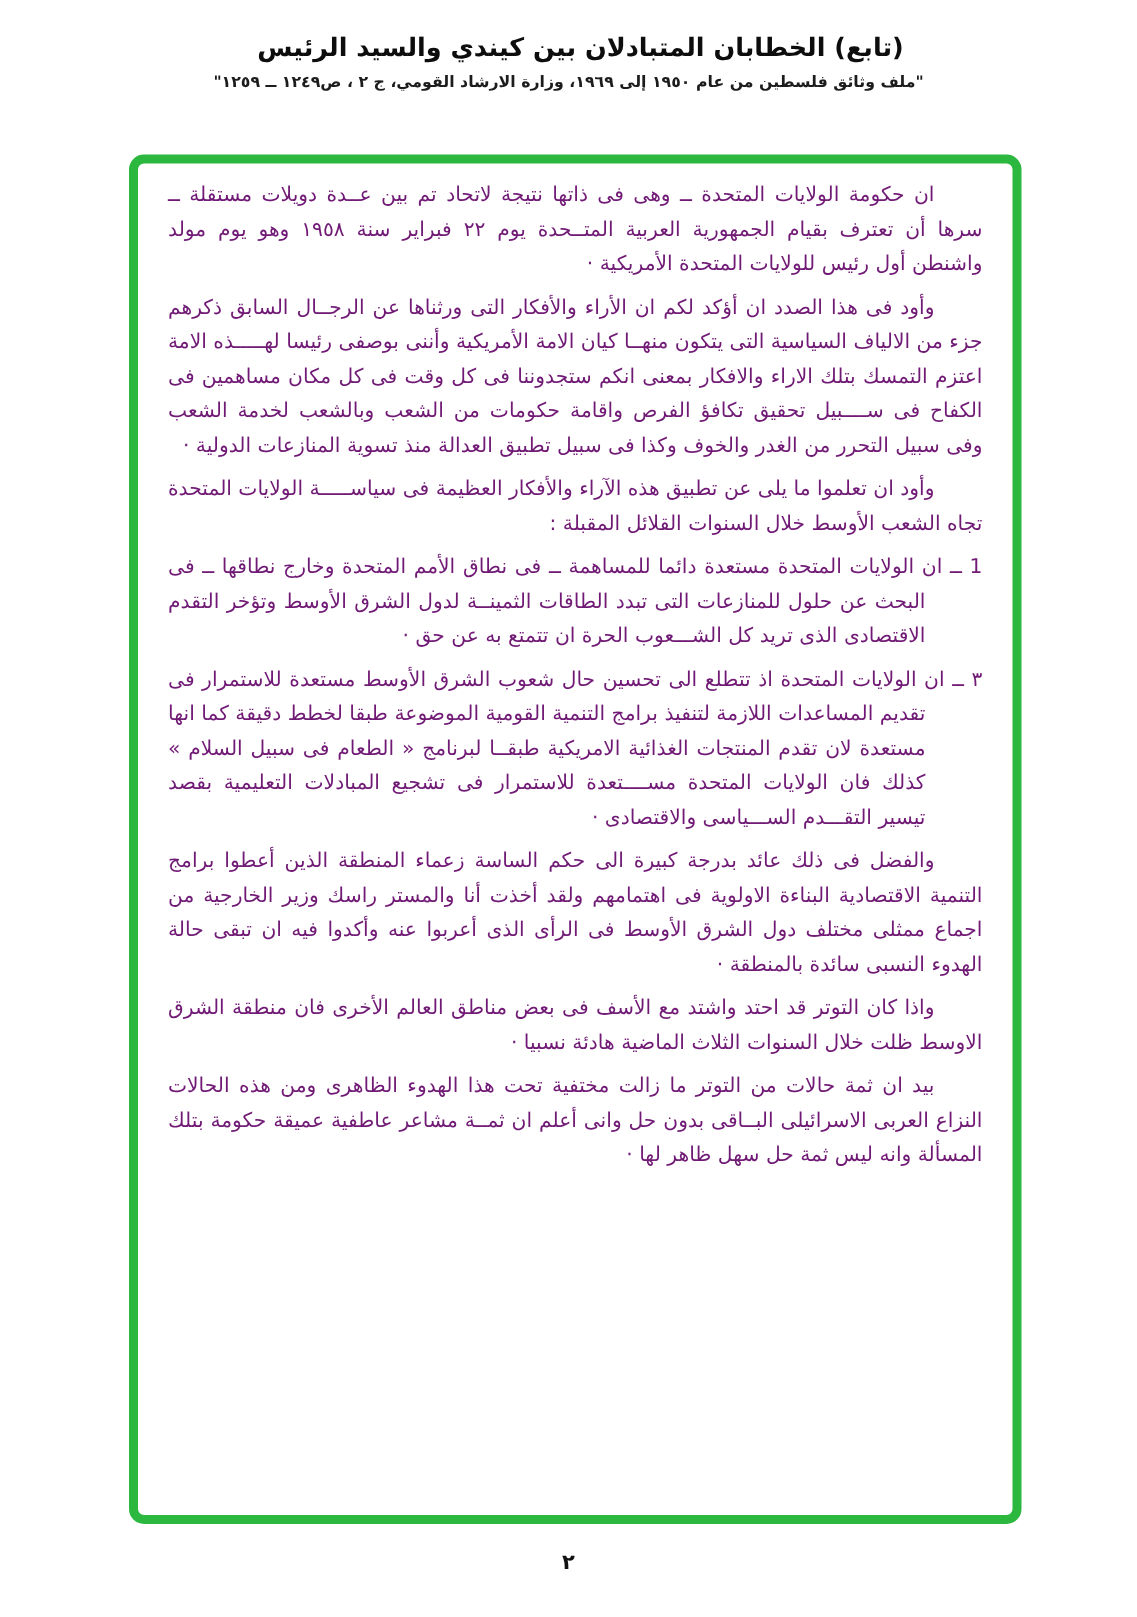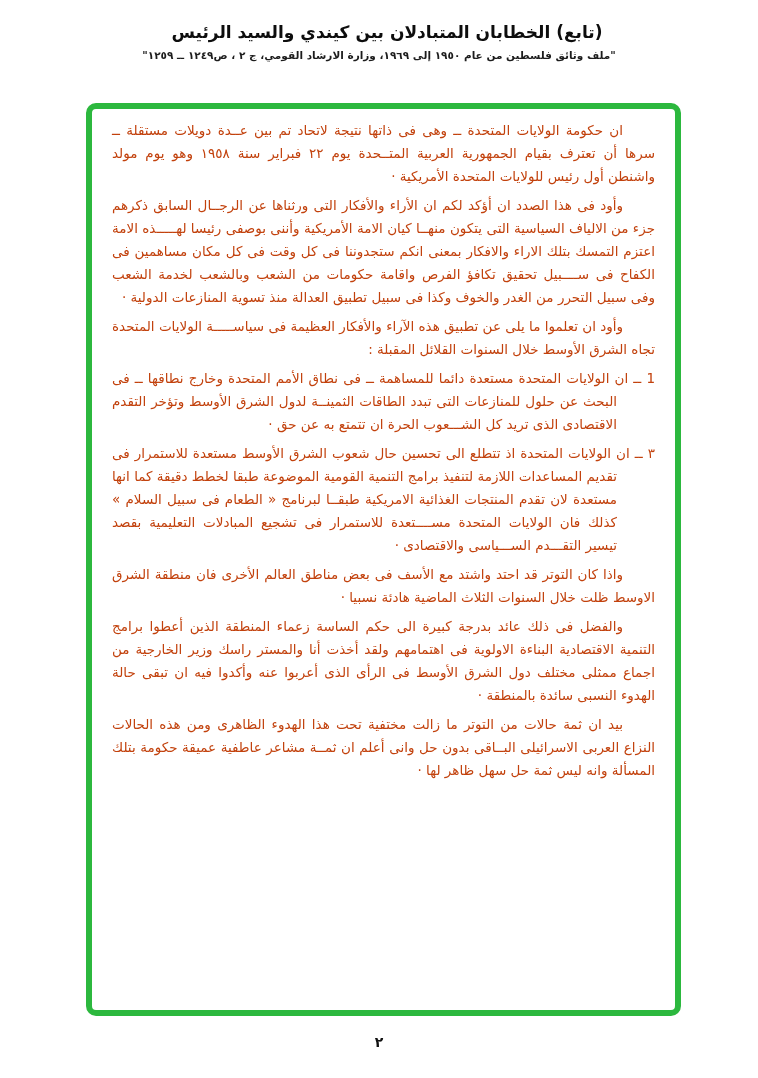--- a/index.html
+++ b/index.html
@@ -47,21 +47,21 @@
     border: 6px solid #2cb83e;
     border-radius: 10px;
     padding: 10px 20px 0 20px;
     background: #ffffff;
   }
   .green-box p {
     margin: 0 0 6px 0;
     font-size: 13.5px;
     line-height: 23px;
     text-align: justify;
-    color: #c2410c;
+    color: #701a75;
   }
   .para {
     text-indent: 32px;
   }
   .item {
     padding-right: 38px;
     text-indent: -38px;
   }
   .page-number {
     position: absolute;
@@ -80,25 +80,25 @@
 <div class="page">
 
   <div class="header">
     <div class="doc-title">(تابع) الخطابان المتبادلان بين كيندي والسيد الرئيس</div>
     <div class="doc-source">"ملف وثائق فلسطين من عام ١٩٥٠ إلى ١٩٦٩، وزارة الارشاد القومي، ج ٢ ، ص١٢٤٩ ــ ١٢٥٩"</div>
   </div>
 
   <div class="green-box">
     <p class="para">ان حكومة الولايات المتحدة ــ وهى فى ذاتها نتيجة لاتحاد تم بين عــدة دويلات مستقلة ــ سرها أن تعترف بقيام الجمهورية العربية المتــحدة يوم ٢٢ فبراير سنة ١٩٥٨ وهو يوم مولد واشنطن أول رئيس للولايات المتحدة الأمريكية ·</p>
     <p class="para">وأود فى هذا الصدد ان أؤكد لكم ان الأراء والأفكار التى ورثناها عن الرجــال السابق ذكرهم جزء من الالياف السياسية التى يتكون منهــا كيان الامة الأمريكية وأننى بوصفى رئيسا لهـــــذه الامة اعتزم التمسك بتلك الاراء والافكار بمعنى انكم ستجدوننا فى كل وقت فى كل مكان مساهمين فى الكفاح فى ســــبيل تحقيق تكافؤ الفرص واقامة حكومات من الشعب وبالشعب لخدمة الشعب وفى سبيل التحرر من الغدر والخوف وكذا فى سبيل تطبيق العدالة منذ تسوية المنازعات الدولية ·</p>
-    <p class="para">وأود ان تعلموا ما يلى عن تطبيق هذه الآراء والأفكار العظيمة فى سياســـــة الولايات المتحدة تجاه الشرق الأوسط خلال السنوات القلائل المقبلة :</p>
+    <p class="para">وأود ان تعلموا ما يلى عن تطبيق هذه الآراء والأفكار العظيمة فى سياســـــة الولايات المتحدة تجاه الشعب الأوسط خلال السنوات القلائل المقبلة :</p>
 
     <p class="item">1 ــ ان الولايات المتحدة مستعدة دائما للمساهمة ــ فى نطاق الأمم المتحدة وخارج نطاقها ــ فى البحث عن حلول للمنازعات التى تبدد الطاقات الثمينــة لدول الشرق الأوسط وتؤخر التقدم الاقتصادى الذى تريد كل الشـــعوب الحرة ان تتمتع به عن حق ·</p>
     <p class="item">٣ ــ ان الولايات المتحدة اذ تتطلع الى تحسين حال شعوب الشرق الأوسط مستعدة للاستمرار فى تقديم المساعدات اللازمة لتنفيذ برامج التنمية القومية الموضوعة طبقا لخطط دقيقة كما انها مستعدة لان تقدم المنتجات الغذائية الامريكية طبقــا لبرنامج « الطعام فى سبيل السلام » كذلك فان الولايات المتحدة مســــتعدة للاستمرار فى تشجيع المبادلات التعليمية بقصد تيسير التقـــدم الســـياسى والاقتصادى ·</p>
 
+    <p class="para">والفضل فى ذلك عائد بدرجة كبيرة الى حكم الساسة زعماء المنطقة الذين أعطوا برامج التنمية الاقتصادية البناءة الاولوية فى اهتمامهم ولقد أخذت أنا والمستر راسك وزير الخارجية من اجماع ممثلى مختلف دول الشرق الأوسط فى الرأى الذى أعربوا عنه وأكدوا فيه ان تبقى حالة الهدوء النسبى سائدة بالمنطقة ·</p>
     <p class="para">واذا كان التوتر قد احتد واشتد مع الأسف فى بعض مناطق العالم الأخرى فان منطقة الشرق الاوسط ظلت خلال السنوات الثلاث الماضية هادئة نسبيا ·</p>
-    <p class="para">والفضل فى ذلك عائد بدرجة كبيرة الى حكم الساسة زعماء المنطقة الذين أعطوا برامج التنمية الاقتصادية البناءة الاولوية فى اهتمامهم ولقد أخذت أنا والمستر راسك وزير الخارجية من اجماع ممثلى مختلف دول الشرق الأوسط فى الرأى الذى أعربوا عنه وأكدوا فيه ان تبقى حالة الهدوء النسبى سائدة بالمنطقة ·</p>
     <p class="para">بيد ان ثمة حالات من التوتر ما زالت مختفية تحت هذا الهدوء الظاهرى ومن هذه الحالات النزاع العربى الاسرائيلى البــاقى بدون حل وانى أعلم ان ثمــة مشاعر عاطفية عميقة حكومة بتلك المسألة وانه ليس ثمة حل سهل ظاهر لها ·</p>
   </div>
 
   <div class="page-number">٢</div>
 
 </div>
 
 </body></html>

